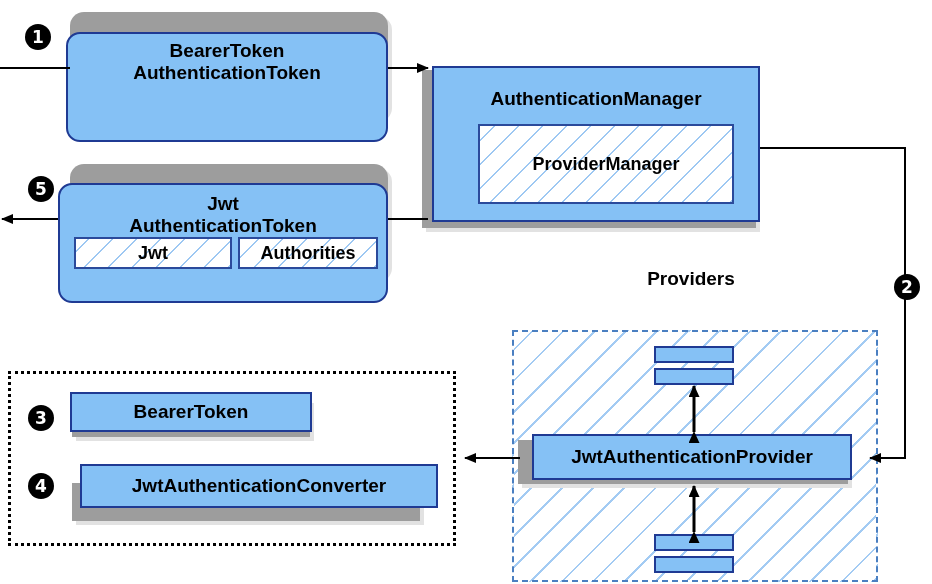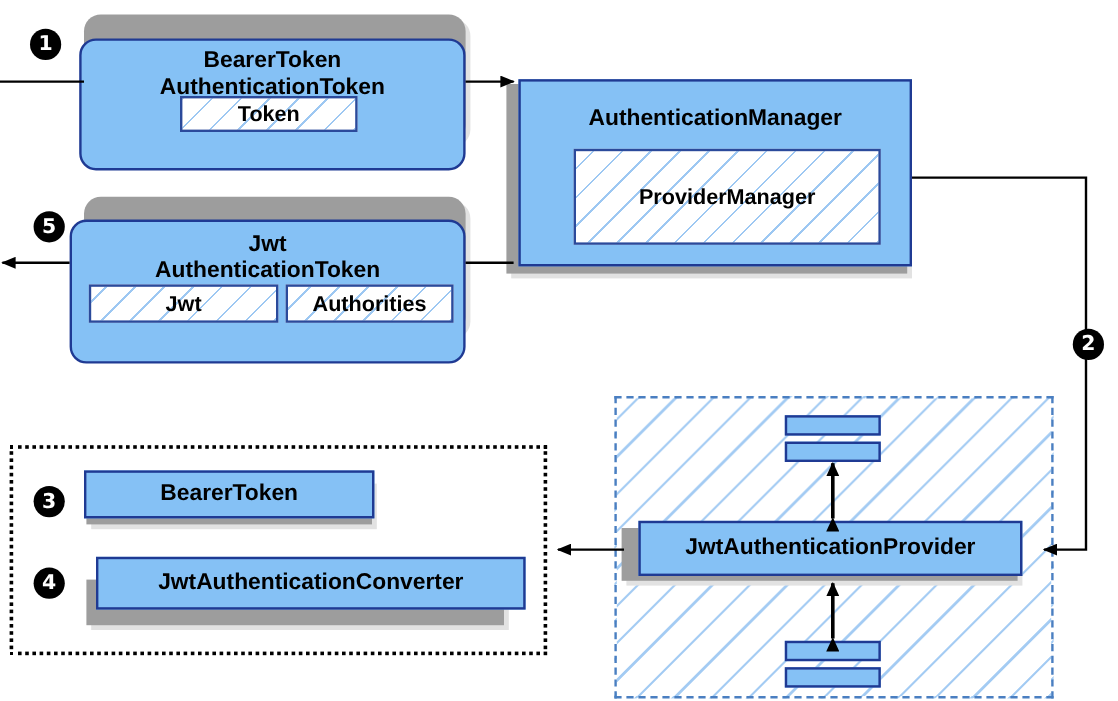--- a/index.html
+++ b/index.html
@@ -174,39 +174,39 @@
 
     <path d="M694,486 L694,532" stroke="#000" stroke-width="3" fill="none" marker-start="url(#arrow-dn)" marker-end="url(#arrow-dn)" transform="rotate(180 694 509)"></path>
   </svg>
 
   <div class="shadow-light sh-rounded" style="left:74px; top:16px; width:318px; height:106px;"></div>
   <div class="shadow-dark sh-rounded" style="left:70px; top:12px; width:318px; height:106px;"></div>
   <div class="node node-rounded" style="left:66px; top:4px; width:322px; height:110px; flex-direction:column; justify-content:flex-start; padding-top:6px;">
     <div class="t-node">BearerToken</div>
     <div class="t-node">AuthenticationToken</div>
   </div>
-  <div class="hatchbox t-inner" style="left:150px; top:80px; width:148px; height:30px;">Token</div>
 
   <div class="shadow-light" style="left:426px; top:74px; width:334px; height:158px;"></div>
   <div class="shadow-dark" style="left:422px; top:70px; width:334px; height:158px;"></div>
   <div class="node" style="left:432px; top:66px; width:328px; height:156px; flex-direction:column; justify-content:flex-start; padding-top:20px;">
     <div class="t-node">AuthenticationManager</div>
   </div>
   <div class="hatchbox t-inner" style="left:468px; top:124px; width:256px; height:80px;margin-left:10px;">ProviderManager</div>
 
   <div class="shadow-light sh-rounded" style="left:74px; top:168px; width:318px; height:114px;"></div>
   <div class="shadow-dark sh-rounded" style="left:70px; top:164px; width:318px; height:114px;"></div>
   <div class="node node-rounded" style="left:58px; top:155px; width:330px; height:120px; flex-direction:column; justify-content:flex-start; padding-top:8px;">
     <div class="t-node">Jwt</div>
     <div class="t-node">AuthenticationToken</div>
   </div>
   <div class="hatchbox t-inner" style="left:74px; top:237px; width:158px; height:32px;">Jwt</div>
   <div class="hatchbox t-inner" style="left:238px; top:237px; width:140px; height:32px;">Authorities</div>
 
   <div class="caption t-title" style="left:588px; top:268px; width:206px;">
+    <div>Providers</div>
   </div>
 
   <div class="providers-area" style="left:512px; top:330px; width:366px; height:252px;"></div>
 
   <div class="bar" style="left:654px; top:346px; width:80px; height:17px;"></div>
   <div class="bar" style="left:654px; top:368px; width:80px; height:17px;"></div>
 
   <div class="shadow-light" style="left:522px; top:444px; width:330px; height:44px;"></div>
   <div class="shadow-dark" style="left:518px; top:440px; width:330px; height:44px;"></div>
   <div class="node t-node" style="left:532px; top:434px; width:320px; height:46px;">JwtAuthenticationProvider</div>

